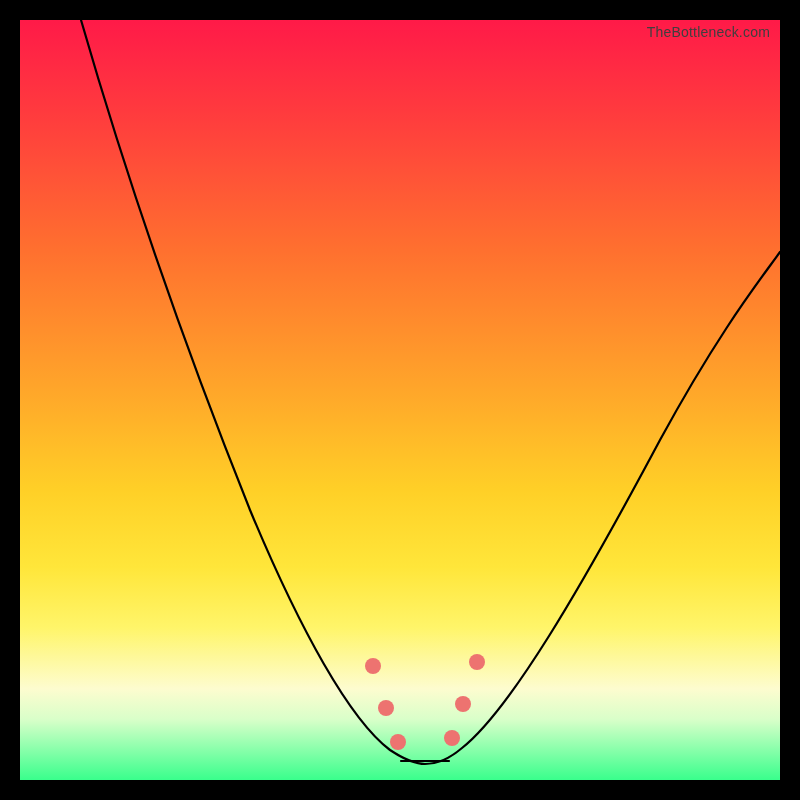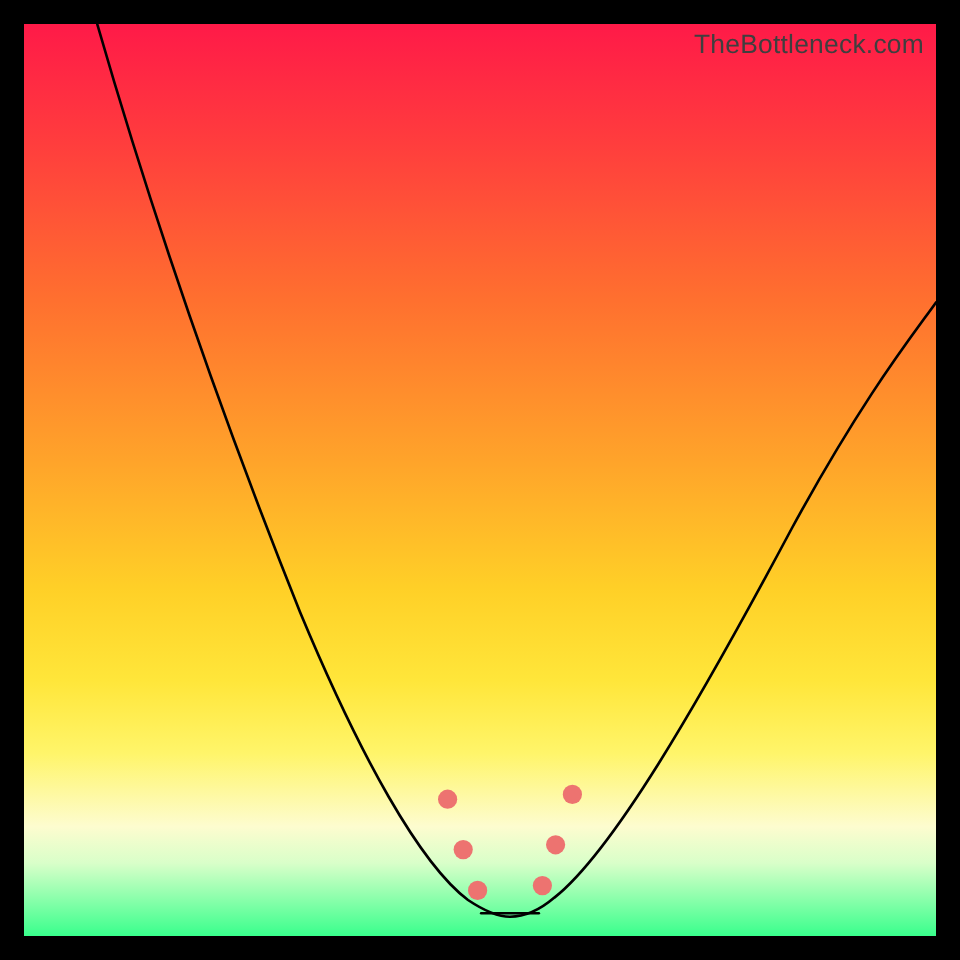--- a/index.html
+++ b/index.html
@@ -36,21 +36,21 @@
       #fdfccf 88%,
       #d9ffc9 92%,
       #39ff8c 100%
     );
   }
   .watermark {
     position: absolute;
     top: 4px;
     right: 10px;
     color: #3f3f3f;
-    font-size: 22px;
+    font-size: 14px;
     letter-spacing: 0.2px;
     font-weight: 500;
     user-select: none;
   }
   svg.curve {
     position: absolute;
     left: 0;
     top: 0;
     width: 760px;
     height: 760px;

